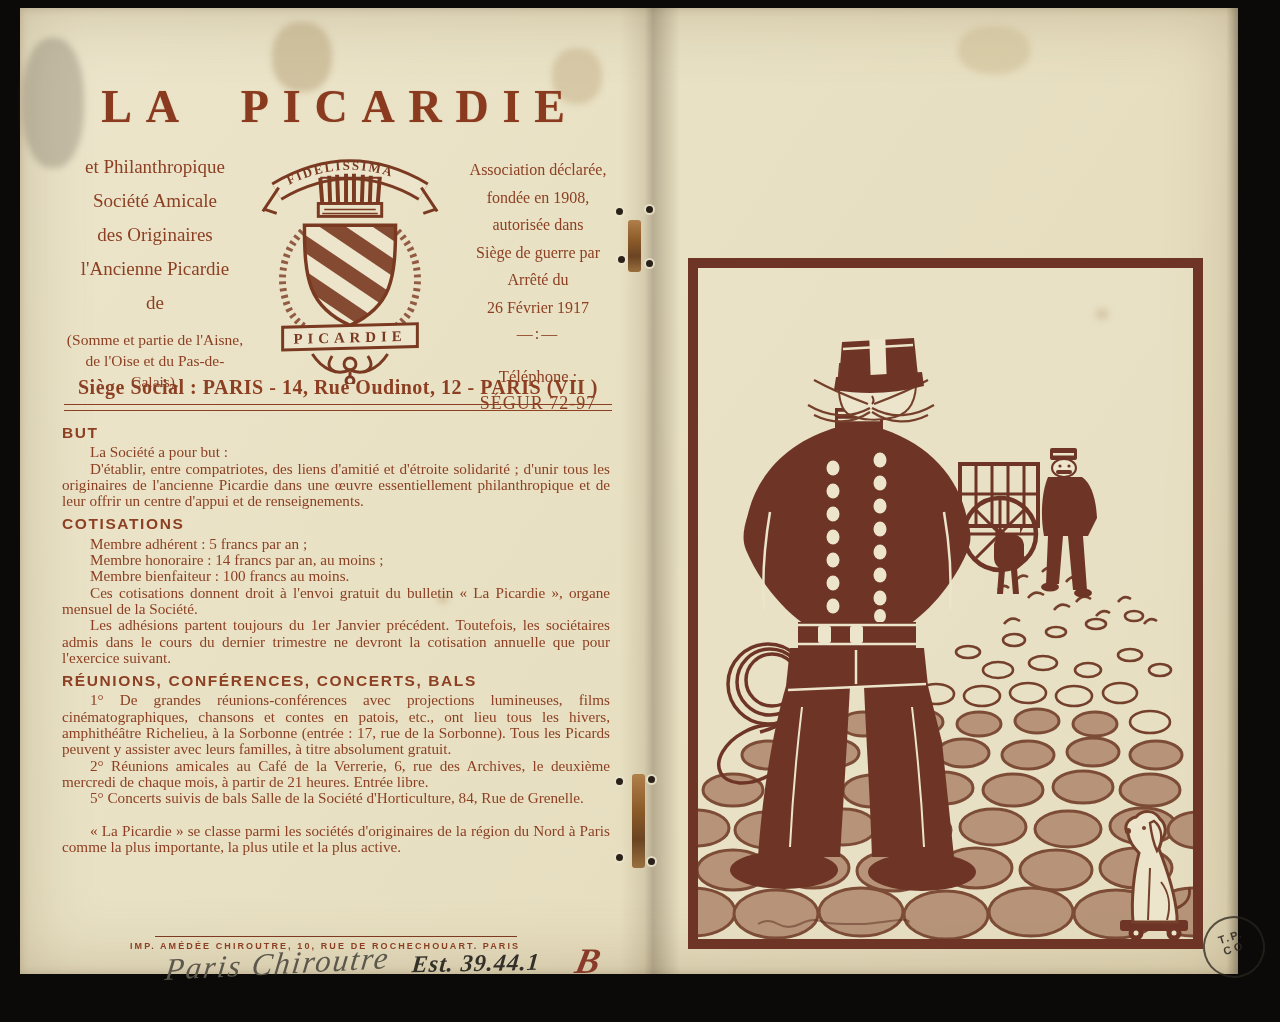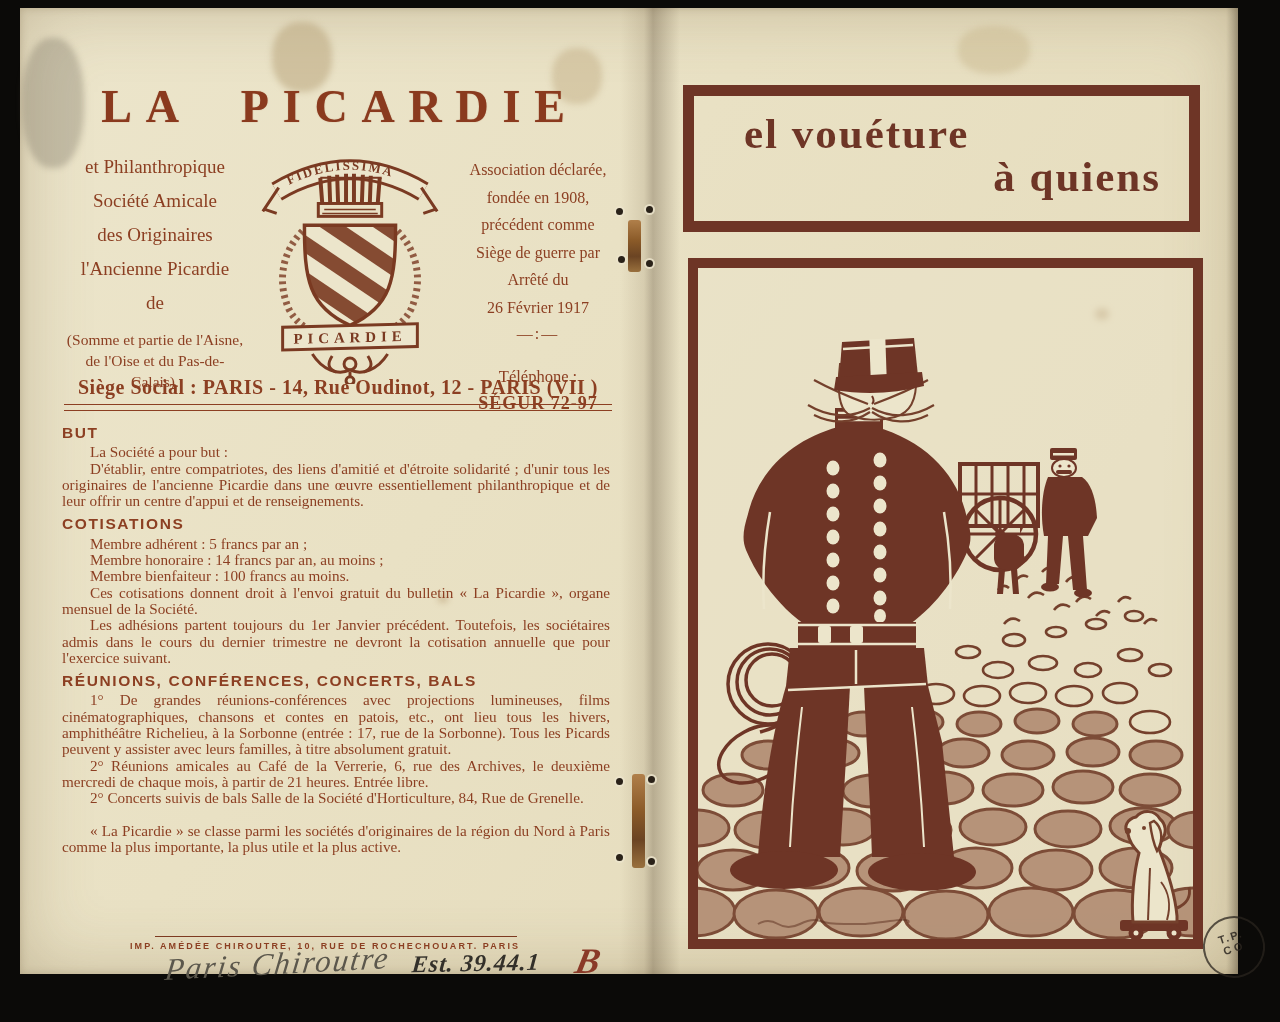--- a/index.html
+++ b/index.html
@@ -20,21 +20,21 @@
       font-size:46px;font-weight:bold;letter-spacing:.30em;word-spacing:.55em;color:#8a3a1e;
       text-shadow:0 0 1px rgba(138,58,30,.5);}
   .col-left{position:absolute;left:42px;top:142px;width:186px;text-align:center;color:#8c3f22;}
   .col-left .ln{font-size:19px;line-height:34px;}
   .col-left .sub{margin-top:9px;font-size:15.5px;line-height:21px;}
   .crest-box{position:absolute;left:225px;top:118px;width:210px;height:258px;}
   .col-right{position:absolute;left:428px;top:148px;width:180px;text-align:center;color:#8c3f22;}
   .col-right .ln{font-size:16px;line-height:27.5px;}
   .col-right .divider{font-size:16px;line-height:26px;letter-spacing:2px;}
   .col-right .phone{margin-top:17px;font-size:16.5px;line-height:26px;}
-  .col-right .phone .num{font-size:18px;font-weight:bold;letter-spacing:1px;}
+  .col-right .phone .num{font-size:18px;font-weight:normal;letter-spacing:1px;}
   .address{position:absolute;left:38px;top:368px;width:560px;text-align:center;
       font-size:20px;font-weight:bold;color:#8c3f22;letter-spacing:.5px;}
   .dbl-rule{position:absolute;left:44px;top:396px;width:548px;height:5px;
       border-top:1.5px solid #8c3f22;border-bottom:1.5px solid #8c3f22;}
   .bodytext{position:absolute;left:42px;top:410px;width:548px;color:#8c3f22;
       font-size:15.2px;line-height:16.3px;}
   .bodytext h3{font-family:"Liberation Sans",sans-serif;font-size:15.5px;font-weight:bold;
       letter-spacing:1.6px;margin:7px 0 3px;}
   .bodytext p{margin:0;text-align:justify;text-indent:28px;}
   .bodytext .liste div{padding-left:28px;}
@@ -139,21 +139,21 @@
           <circle cx="106" cy="236" r="6"></circle>
           <path d="M 106,244 v 6"></path>
           <circle cx="106" cy="253" r="4" fill="#ece5cb"></circle>
         </g>
       </svg>
     </div>
 
     <div class="col-right">
       <div class="ln">Association déclarée,</div>
       <div class="ln">fondée en 1908,</div>
-      <div class="ln">précédent comme</div>
+      <div class="ln">autorisée dans</div>
       <div class="ln">Siège de guerre par</div>
       <div class="ln">Arrêté du</div>
       <div class="ln">26 Février 1917</div>
       <div class="divider">—:—</div>
       <div class="phone">
         <div>Téléphone :</div>
         <div class="num">SÉGUR 72-97</div>
       </div>
     </div>
 
@@ -170,21 +170,21 @@
         <div>Membre adhérent : 5 francs par an ;</div>
         <div>Membre honoraire : 14 francs par an, au moins ;</div>
         <div>Membre bienfaiteur : 100 francs au moins.</div>
       </div>
       <p>Ces cotisations donnent droit à l'envoi gratuit du bulletin « La Picardie », organe mensuel de la Société.</p>
       <p>Les adhésions partent toujours du 1er Janvier précédent. Toutefois, les sociétaires admis dans le cours du dernier trimestre ne devront la cotisation annuelle que pour l'exercice suivant.</p>
 
       <h3>RÉUNIONS, CONFÉRENCES, CONCERTS, BALS</h3>
       <p>1° De grandes réunions-conférences avec projections lumineuses, films cinématographiques, chansons et contes en patois, etc., ont lieu tous les hivers, amphithéâtre Richelieu, à la Sorbonne (entrée : 17, rue de la Sorbonne). Tous les Picards peuvent y assister avec leurs familles, à titre absolument gratuit.</p>
       <p>2° Réunions amicales au Café de la Verrerie, 6, rue des Archives, le deuxième mercredi de chaque mois, à partir de 21 heures. Entrée libre.</p>
-      <p>2° Concerts suivis de bals Salle de la Société d'Horticulture, 84, Rue de Grenelle.</p>
+      <p>5° Concerts suivis de bals Salle de la Société d'Horticulture, 84, Rue de Grenelle.</p>
 
       <p class="closing">« La Picardie » se classe parmi les sociétés d'originaires de la région du Nord à Paris comme la plus importante, la plus utile et la plus active.</p>
     </div>
 
     <div class="imprint-rule"></div>
     <div class="imprint">IMP. AMÉDÉE CHIROUTRE, 10, RUE DE ROCHECHOUART. PARIS</div>
     <div class="hand-pencil">Paris Chiroutre</div>
     <div class="hand-ink">Est. 39.44.1</div>
     <div class="hand-letter">B</div>
 
@@ -193,24 +193,20 @@
     <div class="hole" style="left:596px;top:200px;"></div>
     <div class="hole" style="left:626px;top:198px;"></div>
     <div class="hole" style="left:598px;top:248px;"></div>
     <div class="hole" style="left:626px;top:252px;"></div>
     <div class="staple" style="left:612px;top:766px;width:13px;height:94px;"></div>
     <div class="hole" style="left:596px;top:770px;"></div>
     <div class="hole" style="left:628px;top:768px;"></div>
     <div class="hole" style="left:596px;top:846px;"></div>
     <div class="hole" style="left:628px;top:850px;"></div>
 
-    <div class="titlebox">
-      <div class="l1">el vouéture</div>
-      <div class="l2">à quiens</div>
-    </div>
 
     <div class="illus">
       <svg width="495" height="671" viewBox="0 0 495 663">
 
         <g stroke="#74402c" stroke-width="3">
           <g fill="#b28d73" opacity=".92">
             <ellipse cx="-5" cy="640" rx="42" ry="24"></ellipse>
               <ellipse cx="78" cy="642" rx="42" ry="24"></ellipse>
             <ellipse cx="163" cy="640" rx="42" ry="24"></ellipse>
               <ellipse cx="248" cy="643" rx="42" ry="24"></ellipse>

